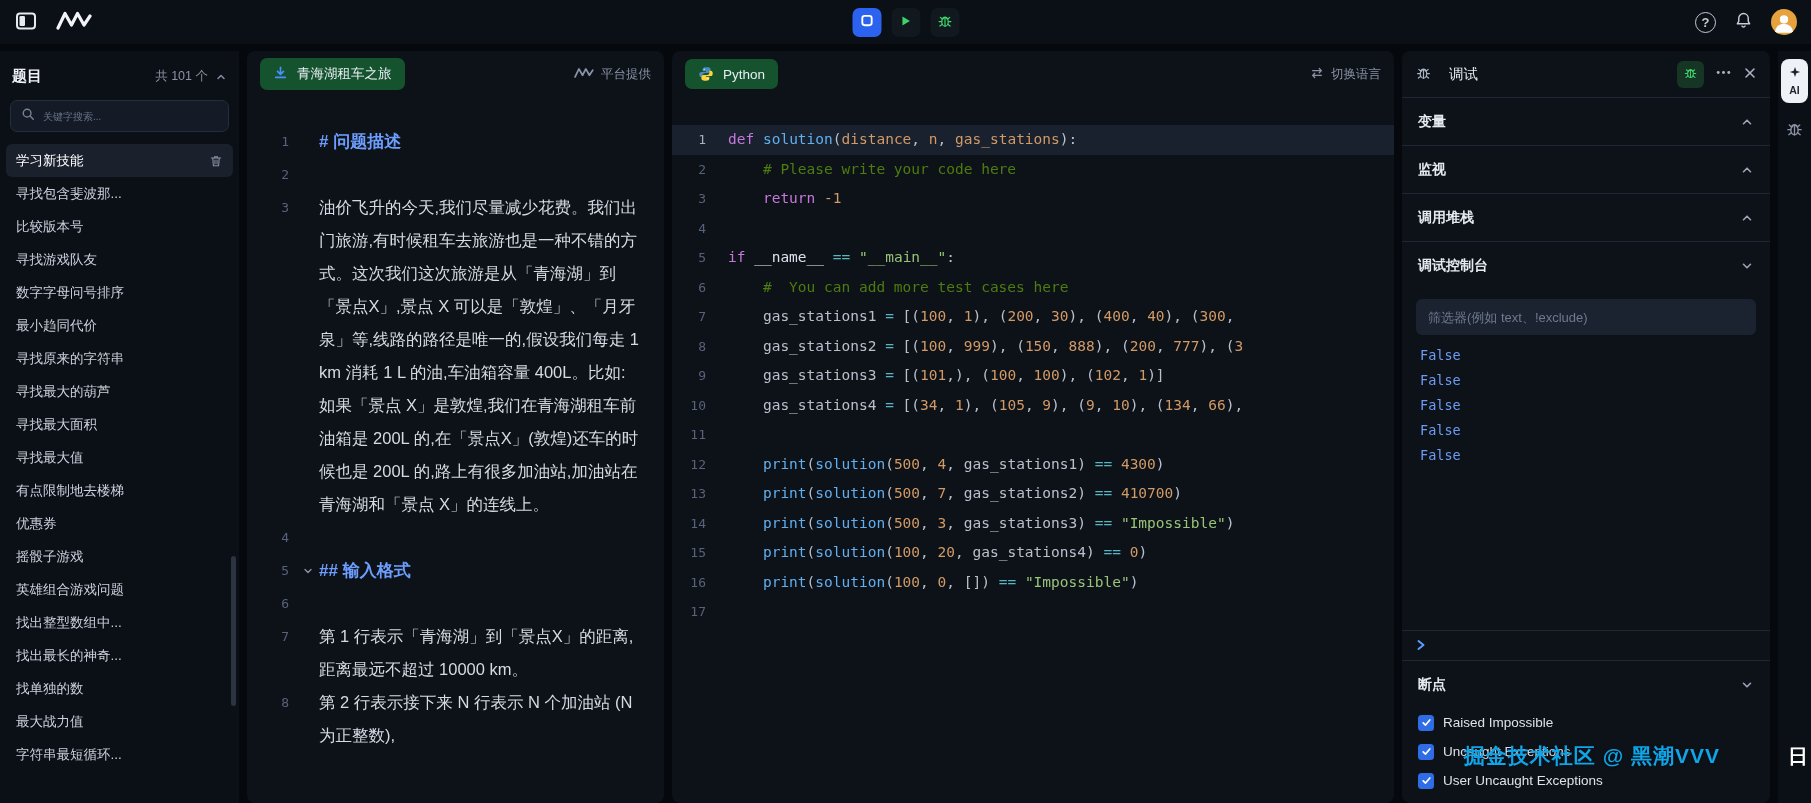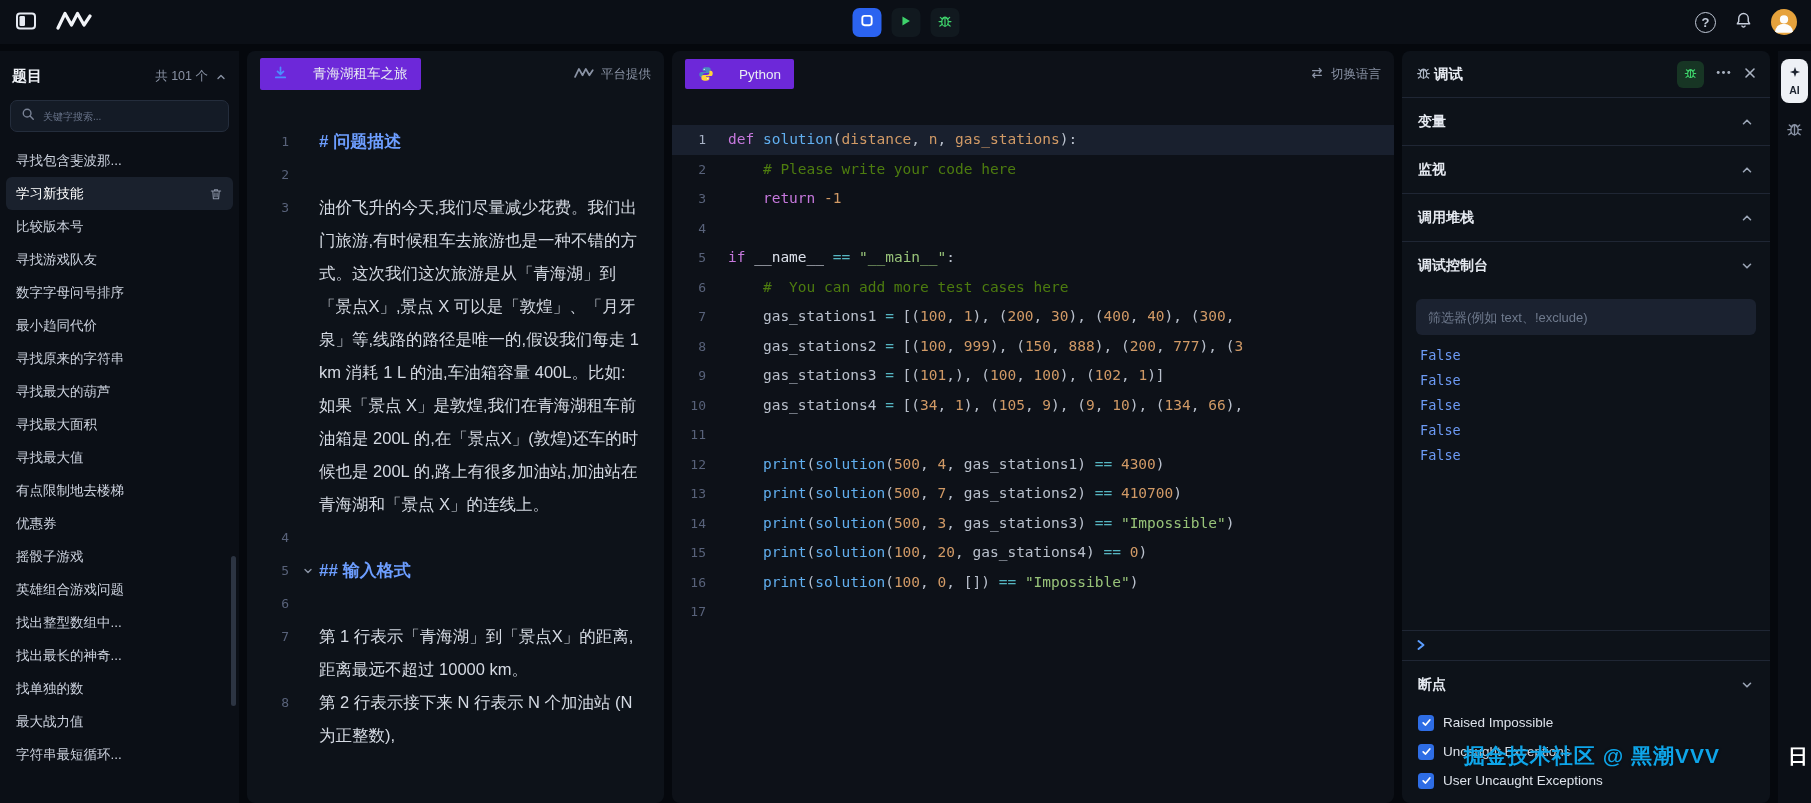--- a/index.html
+++ b/index.html
@@ -16,21 +16,21 @@
 .sq-btn.blue{background:#2b63f0}
 .tb-right{margin-left:auto;display:flex;align-items:center;gap:18px}
 .help-btn{width:21px;height:21px;border-radius:50%;border:1.7px solid #c2cad8;color:#c2cad8;
   font-size:13px;font-weight:bold;display:flex;align-items:center;justify-content:center}
 .avatar{display:flex}
 
 
 .main{position:absolute;top:51px;left:0;right:0;bottom:0;display:flex;gap:8px}
 .panel{background:#0d1219;border-radius:8px;display:flex;flex-direction:column;overflow:hidden}
 .panel-head{flex:none;height:46px;display:flex;align-items:center;padding:0 13px}
-.tab-pill{display:flex;align-items:center;gap:25px;background:#6d28d9;border-radius:2px;
+.tab-pill{display:flex;align-items:center;gap:9px;background:#14532d;border-radius:7px;
   padding:7px 13px;font-size:13.5px;color:#e8ecf3}
 .head-right{margin-left:auto;color:#8a93a5;font-size:12.5px;display:flex;align-items:center;gap:7px}
 
 
 .sidebar{flex:none;width:239px;background:#0b0f16;display:flex;flex-direction:column;position:relative;overflow:hidden}
 .sb-head{display:flex;align-items:center;padding:16px 12px 10px}
 .sb-title{font-size:15px;font-weight:bold;color:#eef1f6}
 .sb-count{margin-left:auto;font-size:12.5px;color:#8a93a5;display:flex;align-items:center;gap:7px}
 .sb-search{margin:4px 10px 8px;height:32px;background:#141b26;border:1px solid #242d3c;border-radius:7px;
   display:flex;align-items:center;gap:8px;padding:0 10px}
@@ -60,21 +60,21 @@
 .c-line{display:flex;height:29.5px;line-height:29.5px;white-space:pre}
 .c-line.active{background:#19202e}
 .c-num{width:56px;flex:none;text-align:right;padding-right:22px;color:#58627a;font-size:13px}
 .c-line.active .c-num{color:#a7b1c4}
 .c-code{flex:1;overflow:hidden}
 .tk-kw{color:#c678dd}.tk-fn{color:#61afef}.tk-num{color:#d19a66}.tk-str{color:#98c379}
 .tk-com{color:#4d7c0f}.tk-op{color:#56b6c2}.tk-par{color:#d19a66}.tk-var{color:#dbe0ea}.tk-txt{color:#b9c0cc}
 
 
 .debug-panel{flex:none;width:368px;background:#0d1219}
-.dbg-title{font-weight:bold;font-size:14.5px;margin-left:2px}
+.dbg-title{font-weight:normal;font-size:14.5px;margin-left:17px}
 .head-controls{margin-left:auto;display:flex;align-items:center;gap:11px}
 .bug-btn{width:27px;height:27px;border-radius:6px;background:#173524;display:flex;align-items:center;justify-content:center}
 .icon-plain{display:flex;align-items:center}
 .dbg-row{flex:none;height:48px;display:flex;align-items:center;padding:0 16px;border-top:1px solid #1f2634;
   font-size:14px;font-weight:bold;color:#e5e9f0}
 .chev{margin-left:auto;display:flex}
 .chev.up svg{transform:rotate(180deg)}
 .console-area{flex:none}
 .filter-input{display:block;width:calc(100% - 28px);margin:10px 14px 8px;height:36px;background:#1b2230;
   border:none;border-radius:6px;color:#cfd6e2;font-size:13px;padding:0 12px}
@@ -178,30 +178,30 @@
       </span>
     </div>
     <div class="sb-search">
       <span><svg width="14" height="14" viewBox="0 0 16 16" fill="none" stroke="#7a8396" stroke-width="1.6" stroke-linecap="round">
             <circle cx="7" cy="7" r="4.4"></circle>
             <path d="M10.4 10.4 L14 14"></path>
           </svg></span>
       <input placeholder="关键字搜索..." style="">
     </div>
     <div class="p-list">
-        <div class="p-item">
-          <span class="p-label">寻找包含斐波那...</span>
-        </div>
         <div class="p-item active">
           <span class="p-label">学习新技能</span>
           <span class="p-trash">
             <svg width="14" height="14" viewBox="0 0 24 24" fill="none" stroke="#8b94a6" stroke-width="1.8" stroke-linecap="round">
               <path d="M4 7 H20 M9.5 7 V4.8 H14.5 V7 M6.5 7 L7.5 20 H16.5 L17.5 7 M10.2 10.5 V16.5 M13.8 10.5 V16.5"></path>
             </svg>
           </span>
+        </div>
+        <div class="p-item">
+          <span class="p-label">寻找包含斐波那...</span>
         </div>
         <div class="p-item">
           <span class="p-label">比较版本号</span>
         </div>
         <div class="p-item">
           <span class="p-label">寻找游戏队友</span>
         </div>
         <div class="p-item">
           <span class="p-label">数字字母问号排序</span>
         </div>

